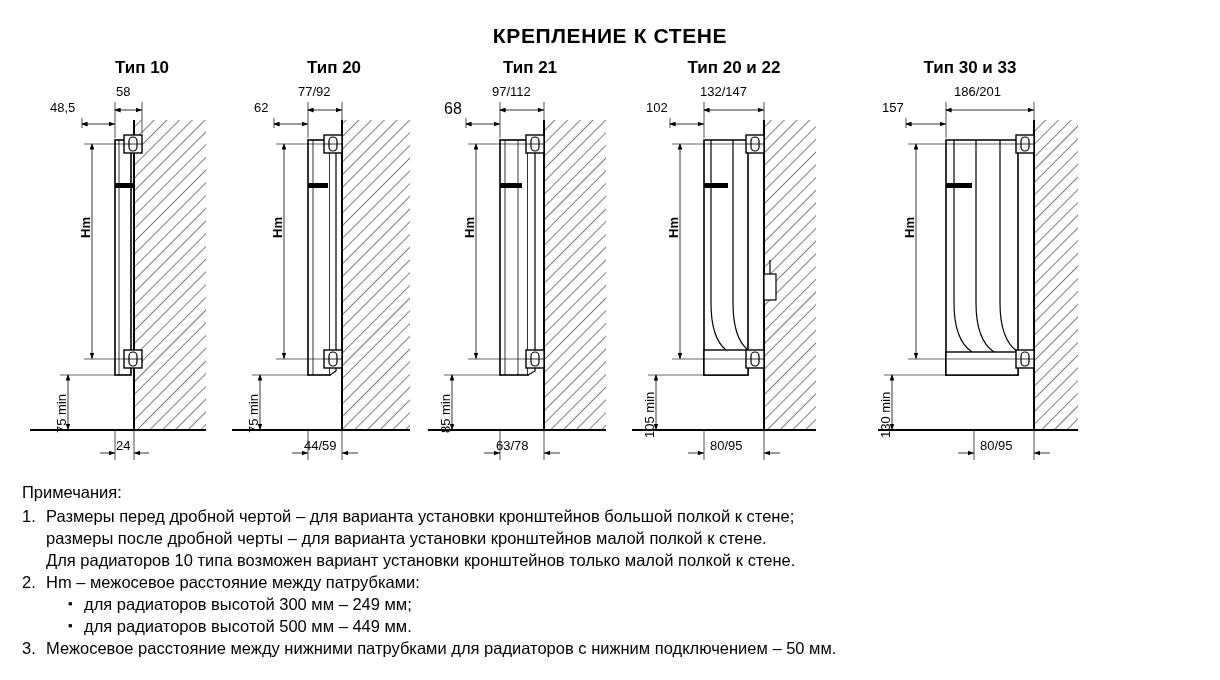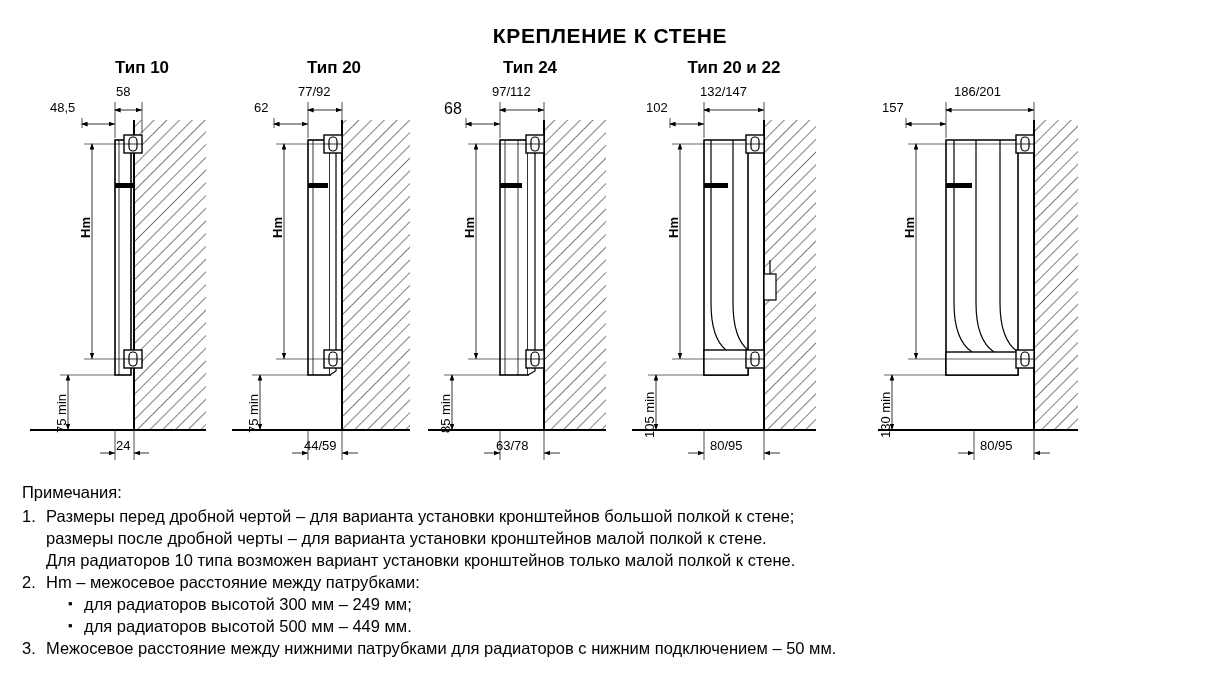--- a/index.html
+++ b/index.html
@@ -172,21 +172,21 @@
 
         <div style="position:absolute;left:86px;top:-4px;font-size:13px;">77/92</div>
         <div style="position:absolute;left:42px;top:12px;font-size:13px;">62</div>
         <div style="position:absolute;left:58px;top:150px;font-size:13px;font-weight:bold;transform:rotate(-90deg);transform-origin:left top;">Hm</div>
         <div style="position:absolute;left:34px;top:345px;font-size:13px;transform:rotate(-90deg);transform-origin:left top;">75 min</div>
         <div style="position:absolute;left:92px;top:350px;font-size:13px;">44/59</div>
       </div>
     </div>
 
     <div class="panel" style="left:408px;">
-      <div class="panel-title">Тип 24</div>
+      <div class="panel-title">Тип 21</div>
       <div class="fig">
         <svg width="244" height="390" viewBox="0 0 244 390">
           <defs>
             <pattern id="hatch21" width="9" height="9" patternTransform="rotate(45)" patternUnits="userSpaceOnUse">
               <line x1="0" y1="0" x2="0" y2="9" stroke="#000" stroke-width="1"></line>
             </pattern>
           </defs>
           <rect x="136" y="32" width="62" height="310" fill="url(#hatch21)" stroke="none"></rect>
           <line x1="136" y1="32" x2="136" y2="342" stroke="#000" stroke-width="2"></line>
           <line x1="20" y1="342" x2="198" y2="342" stroke="#000" stroke-width="2"></line>
@@ -281,20 +281,21 @@
 
         <div style="position:absolute;left:88px;top:-4px;font-size:13px;">132/147</div>
         <div style="position:absolute;left:34px;top:12px;font-size:13px;">102</div>
         <div style="position:absolute;left:54px;top:150px;font-size:13px;font-weight:bold;transform:rotate(-90deg);transform-origin:left top;">Hm</div>
         <div style="position:absolute;left:30px;top:350px;font-size:13px;transform:rotate(-90deg);transform-origin:left top;">105 min</div>
         <div style="position:absolute;left:98px;top:350px;font-size:13px;">80/95</div>
       </div>
     </div>
 
     <div class="panel" style="left:848px;">
+      <div class="panel-title">Тип 30 и 33</div>
       <div class="fig">
         <svg width="244" height="390" viewBox="0 0 244 390">
           <defs>
             <pattern id="hatch33" width="9" height="9" patternTransform="rotate(45)" patternUnits="userSpaceOnUse">
               <line x1="0" y1="0" x2="0" y2="9" stroke="#000" stroke-width="1"></line>
             </pattern>
           </defs>
           <rect x="186" y="32" width="44" height="310" fill="url(#hatch33)" stroke="none"></rect>
           <line x1="186" y1="32" x2="186" y2="342" stroke="#000" stroke-width="2"></line>
           <line x1="30" y1="342" x2="230" y2="342" stroke="#000" stroke-width="2"></line>

